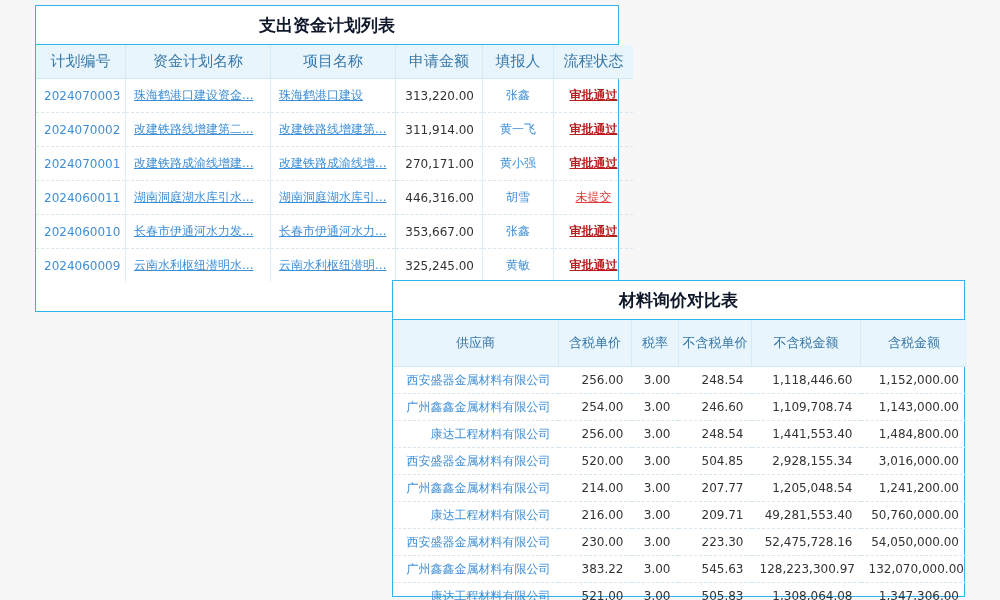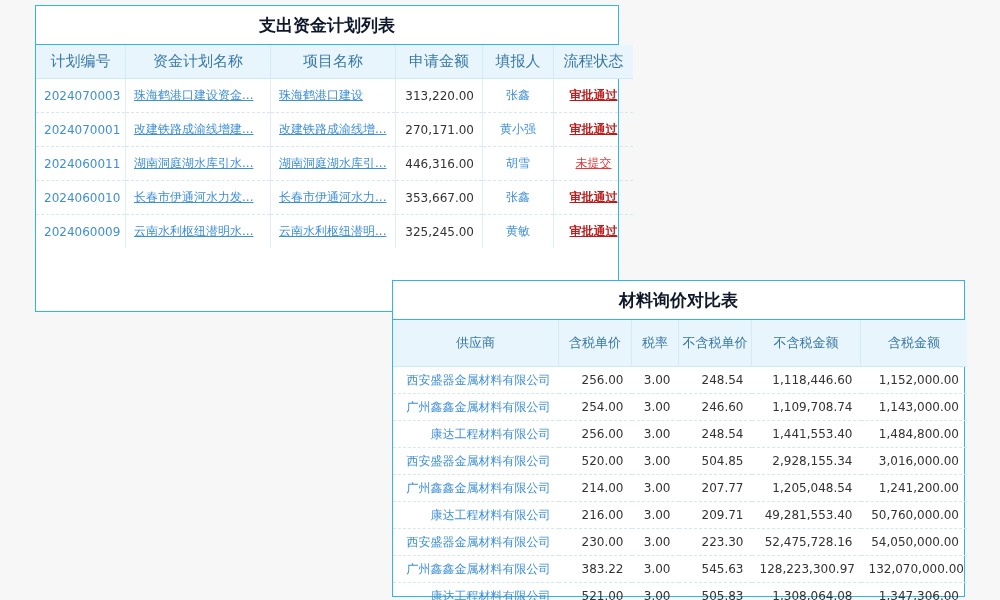--- a/index.html
+++ b/index.html
@@ -58,20 +58,28 @@
     <tbody>
         <tr>
           <td class="link center">2024070003</td>
           <td class="link left">珠海鹤港口建设资金...</td>
           <td class="link left">珠海鹤港口建设</td>
           <td class="num right">313,220.00</td>
           <td class="link center">张鑫</td>
           <td class="center st-approved">审批通过</td>
         </tr>
         <tr>
+          <td class="link center">2024070002</td>
+          <td class="link left">改建铁路线增建第二...</td>
+          <td class="link left">改建铁路线增建第...</td>
+          <td class="num right">311,914.00</td>
+          <td class="link center">黄一飞</td>
+          <td class="center st-approved">审批通过</td>
+        </tr>
+        <tr>
           <td class="link center">2024070001</td>
           <td class="link left">改建铁路成渝线增建...</td>
           <td class="link left">改建铁路成渝线增...</td>
           <td class="num right">270,171.00</td>
           <td class="link center">黄小强</td>
           <td class="center st-approved">审批通过</td>
         </tr>
         <tr>
           <td class="link center">2024060011</td>
           <td class="link left">湖南洞庭湖水库引水...</td>

